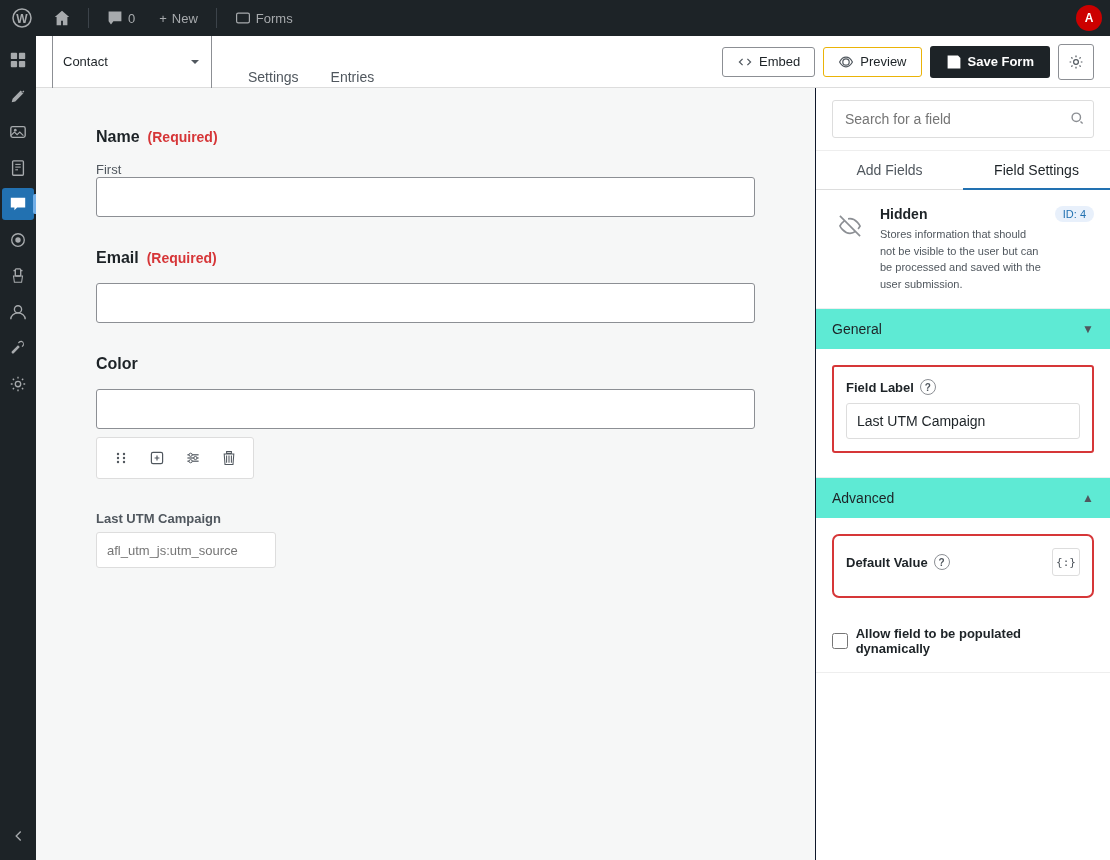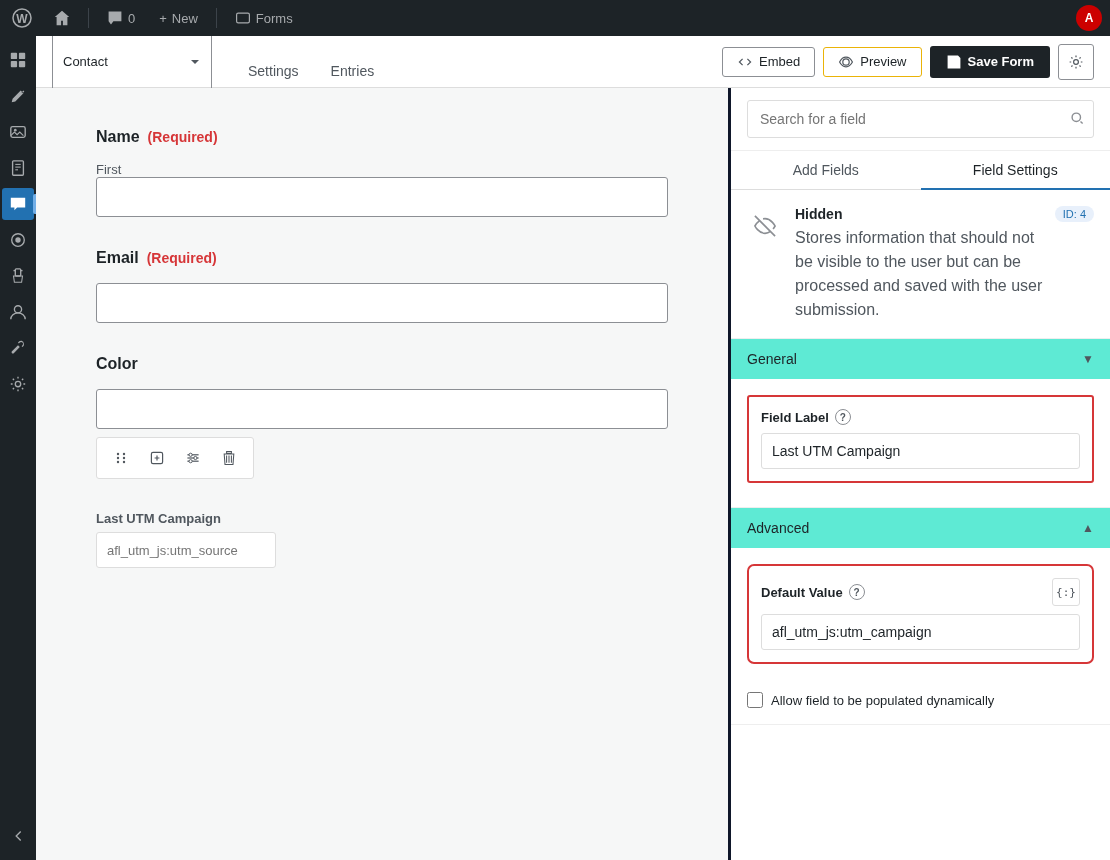--- a/index.html
+++ b/index.html
@@ -131,21 +131,21 @@
     .header-nav-item {
       padding: 0 16px;
       height: 100%;
       display: flex;
       align-items: center;
       font-size: 14px;
       color: #50575e;
       cursor: pointer;
       border-bottom: 3px solid transparent;
       position: relative;
-      top: 11px;
+      top: 17px;
     }
     .header-actions {
       margin-left: auto;
       display: flex;
       align-items: center;
       gap: 8px;
     }
     .btn-embed {
       display: flex; align-items: center; gap: 6px;
       border: 1px solid #8c8f94;
@@ -263,23 +263,23 @@
       border: none;
       background: none;
       cursor: pointer;
       color: #50575e;
       font-size: 15px;
       border-radius: 2px;
     }
 
     
     .right-panel {
-      width: 382px;
-      background: #fff;
-      border-left: 3px solid #0f172a;
+      width: 295px;
+      background: #fff;
+      border-left: 1px solid #0f172a;
       display: flex;
       flex-direction: column;
       flex-shrink: 0;
       overflow: hidden;
       justify-content: space-between;
     }
 
     .search-field-bar {
       padding: 12px 16px;
       border-bottom: 1px solid #eee;
@@ -350,21 +350,21 @@
       margin-top: 2px;
     }
     .field-info-text { flex: 1; }
     .field-info-name {
       font-size: 14px;
       font-weight: 600;
       color: #1d2327;
       margin-bottom: 4px;
     }
     .field-info-desc {
-      font-size: 16px;
+      font-size: 11px;
       color: #50575e;
       line-height: 1.5;
     }
     .field-id-badge {
       font-size: 11px;
       background: #e8f0fb;
       color: #2271b1;
       border-radius: 10px;
       padding: 2px 8px;
       font-weight: 500;
@@ -473,20 +473,21 @@
       gap: 8px;
       padding: 0 16px 16px;
     }
     .checkbox-row input[type="checkbox"] {
       width: 16px; height: 16px;
       cursor: pointer;
     }
     .checkbox-label {
       font-size: 13px;
       color: #1d2327;
+      font-weight: bold;
     }
 
     
     .utm-field-preview {
       margin-top: 8px;
     }
     .utm-field-label-text {
       font-size: 13px;
       font-weight: 600;
       color: #50575e;
@@ -803,21 +804,20 @@
               <div class="default-value-section">
                 <div class="default-value-header">
                   <div class="default-value-label-row">
                     <span class="field-label-text">Default Value</span>
                     <div class="help-icon">?</div>
                   </div>
                   <button class="merge-tag-btn">
                     <span>{:}</span>
                   </button>
                 </div>
-                <input class="default-value-input" type="text" value="afl_utm_js:utm_campaign" style="">
               </div>
             </div>
 
             <div class="checkbox-row">
               <input type="checkbox" id="allow-dynamic" style="">
               <label class="checkbox-label" for="allow-dynamic">Allow field to be populated dynamically</label>
             </div>
           </div>
 
         </div>

